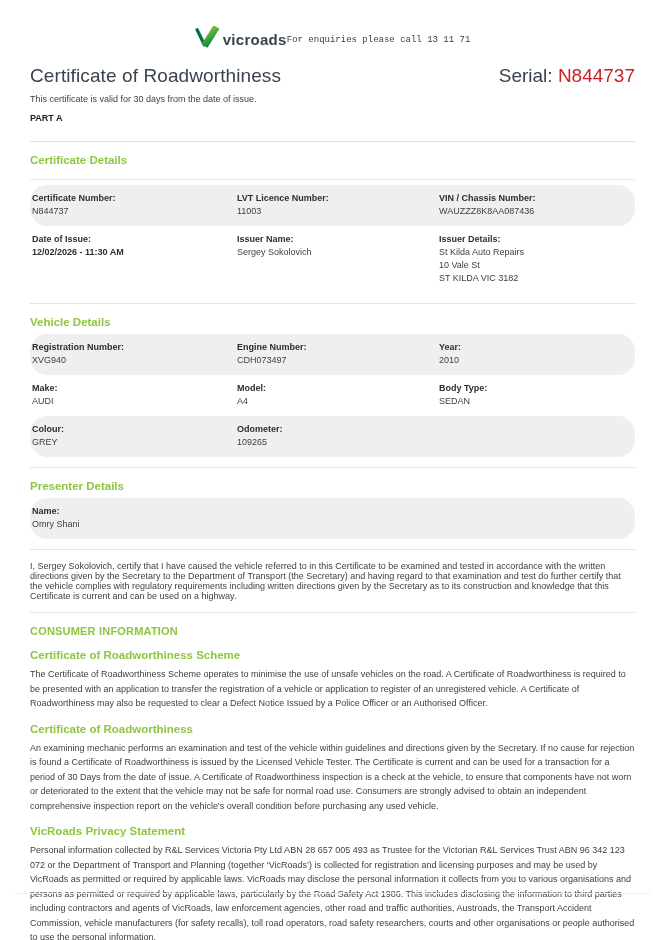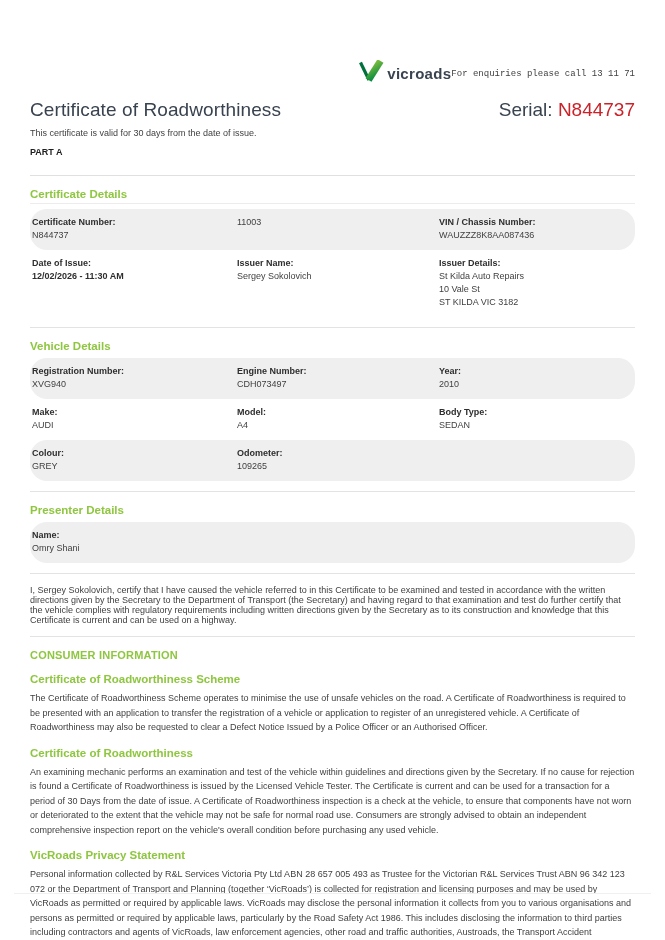--- a/index.html
+++ b/index.html
@@ -3,33 +3,33 @@
 <meta charset="utf-8">
 <style>
   * { margin:0; padding:0; box-sizing:border-box; }
   html,body { background:#ffffff; }
   body { font-family:"Liberation Sans", sans-serif; color:#3f3f3f; }
   .page {
     width:665px; height:940px; margin:0 auto; background:#fff;
     padding:0 30px; position:relative; overflow:hidden;
   }
   
-  .topbar { display:flex; justify-content:flex-end; align-items:flex-start; padding-top:60px; }
+  .topbar { display:flex; justify-content:center; align-items:flex-start; padding-top:26px; }
   .logo { display:flex; align-items:center; gap:3px; }
   .logo-text { font-size:15px; font-weight:600; color:#3a4450; letter-spacing:.3px; }
   .enquiries { font-size:9px; color:#3f3f3f; margin-top:9px;font-family:Liberation Mono, monospace; }
   .title-row { display:flex; justify-content:space-between; align-items:baseline; margin-top:13px; }
   h1 { font-size:19px; font-weight:400; color:#39434f; letter-spacing:.1px; }
   .serial { font-size:19px; color:#39434f; }
   .serial-value { color:#cb2128; }
   .validity { font-size:9px; margin-top:7px; }
   .part { font-size:9px; font-weight:700; color:#1e1e1e; margin-top:9px; padding-bottom:18px; border-bottom:1px solid #e0e0e0; }
   
   .sec { font-size:11.5px; font-weight:600; color:#8fc640; margin:12px 0 6px; }
-  .sec.underlined { margin-bottom:0; padding-bottom:3px; border-bottom:1px solid #ececec; }
+  .sec.underlined { margin-bottom:0; padding-bottom:13px; border-bottom:1px solid #ececec; }
   .sec.underlined + .row { margin-top:5px; }
   .consumer-head { font-size:11px; font-weight:700; color:#8fc640; letter-spacing:.2px; margin:12px 0 11px; }
   
   .row { display:grid; grid-template-columns:205px 202px 1fr; padding:7px 2px 8px;border-radius:17px; }
   .row.gray { background:#efefef; }
   .label { font-size:9px; font-weight:700; color:#2e2e2e; line-height:13px; }
   .value { font-size:9px; color:#3f3f3f; line-height:13px; }
   .value.bold { font-weight:700; color:#2e2e2e; }
   
   .rule { border:0; border-top:1px solid #e3e3e3; margin:10px 0; }
@@ -72,20 +72,21 @@
   <p class="validity">This certificate is valid for 30 days from the date of issue.</p>
   <div class="part">PART A</div>
 
   <h2 class="sec underlined">Certificate Details</h2>
   <div class="row gray">
     <div class="cell">
       <div class="label">Certificate Number:</div>
       <div class="value">N844737</div>
     </div>
     <div class="cell">
+      <div class="label">LVT Licence Number:</div>
       <div class="value">11003</div>
     </div>
     <div class="cell">
       <div class="label">VIN / Chassis Number:</div>
       <div class="value">WAUZZZ8K8AA087436</div>
     </div>
   </div>
   <div class="row">
     <div class="cell">
       <div class="label">Date of Issue:</div>

